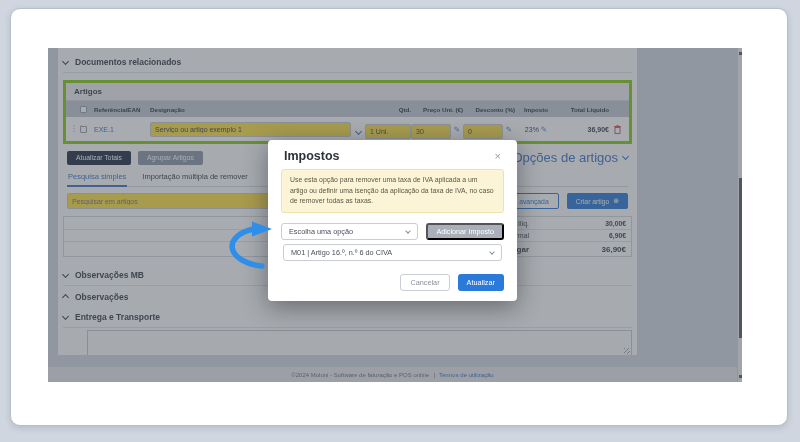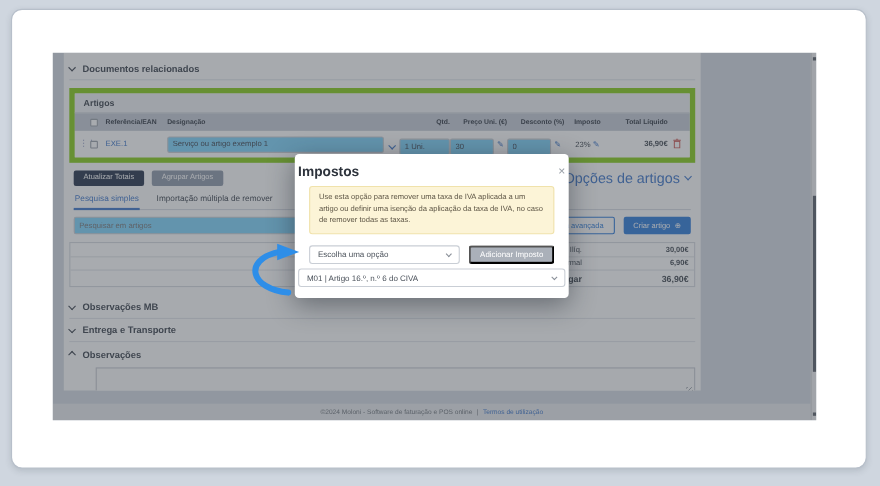--- a/index.html
+++ b/index.html
@@ -23,21 +23,21 @@
              border-bottom:1px solid #e2e5ea; font-size:8.5px; font-weight:bold; color:#3a414b; }
   .sec-row.noline { border-bottom:none; }
   .chev { width:5px; height:5px; border-right:1.4px solid #3a414b; border-bottom:1.4px solid #3a414b;
           display:inline-block; flex:none; }
   .chev.down { transform:rotate(45deg); margin-top:-2px; }
   .chev.up   { transform:rotate(-135deg); margin-top:2px; }
   .chev.blue { border-color:#3b74c9; }
   .chev.gray { border-color:#8a9099; width:4px; height:4px; }
 
   
-  .panel { border:5px solid #84cc16; margin-top:7px; background:#fff; }
+  .panel { border:3px solid #84cc16; margin-top:7px; background:#fff; }
   .panel-title { background:#eef0f3; border-bottom:1px solid #d5d9df; font-size:8px;
                  font-weight:bold; color:#3a414b; padding:4px 8px; }
   .thead { display:flex; align-items:center; background:#c4cad5; height:16px;
            font-size:6.2px; font-weight:bold; color:#2f3641; padding:0 4px; }
   .trow  { display:flex; align-items:center; height:24px; padding:0 4px; background:#fff; }
   .c-handle { width:10px; color:#7d89b8; font-size:8px; letter-spacing:-1px; line-height:8px; }
   .c-cb { width:14px; }
   .cb { width:7px; height:7px; border:1px solid #9aa0a9; border-radius:1px; background:#fff; display:block; }
   .c-ref { width:56px; font-size:7px; }
   .c-desig { flex:1; display:flex; align-items:center; gap:5px; }
@@ -49,21 +49,21 @@
   .c-imp { width:42px; text-align:center; font-size:7px; color:#3c434c; }
   .c-total { width:52px; text-align:right; font-size:7px; font-weight:bold; color:#3c434c; }
   .c-x { width:16px; text-align:center; }
   .h-qtd { width:46px; text-align:right; }
   .h-preco { width:52px; text-align:right; }
   .h-desc { width:52px; text-align:right; }
   .h-imp { width:42px; text-align:center; }
   .h-total { width:52px; text-align:right; }
   .h-x { width:16px; }
   .inp { height:15px; border:1px solid #c9cdd4; border-radius:2px; font-size:7px;
-         color:#3c434c; padding:0 4px; background:#7dd3fc; width:100%;
+         color:#3c434c; padding:0 4px; background:#fde047; width:100%;
          font-family:"Liberation Sans",sans-serif; }
   .inp.num { text-align:left; }
   .link { color:#3b74c9; text-decoration:none; }
   .pencil { color:#3b74c9; font-size:7.5px; }
   .trash-svg { display:inline-block; vertical-align:middle; }
 
   .btnrow { display:flex; align-items:center; gap:7px; margin:6px 4px 2px; }
   .btn { display:inline-flex; align-items:center; justify-content:center; gap:4px;
          height:14px; padding:0 9px; border-radius:2px; font-size:6.8px; border:none;
          font-family:"Liberation Sans",sans-serif; white-space:nowrap; }
@@ -110,35 +110,35 @@
 
   
   .dim { position:absolute; left:48px; top:48px; width:694px; height:334px;
          background:rgba(71,77,86,.47); z-index:5; }
 
   
   .modal { position:absolute; left:268px; top:140px; width:249px; z-index:10;
            background:#fff; border-radius:4px; box-shadow:0 6px 24px rgba(25,30,40,.45);
            padding-bottom:10px; }
   .m-head { display:flex; align-items:center; justify-content:space-between;
-            padding:9px 3px 6px; }
+            padding:9px 16px 6px; }
   .m-title { font-size:12.5px; font-weight:bold; color:#2c323b; }
   .m-close { font-size:11px; color:#9aa0a8; line-height:1; cursor:default; }
   .m-warn { margin:0 13px; padding:5px 8px; background:#fcf4d7; border:1px solid #f0e2ab;
             border-radius:3px; font-size:6.9px; line-height:1.55; color:#5d5545; }
   .m-row1 { display:flex; gap:8px; margin:10px 13px 0; }
   .sel { display:flex; align-items:center; justify-content:space-between; height:17px;
          border:1px solid #c9ced5; border-radius:3px; padding:0 7px; font-size:7.3px;
          color:#4a515a; background:#fff; }
   .sel.grow { flex:1; }
   .m-addbtn { height:17px; padding:0 8px; border-radius:3px; background:#aab0b9; color:#fff;
               font-size:7.2px; display:inline-flex; align-items:center; }
   .m-label { margin:12px 13px 0; font-size:7.3px; color:#3c434c; }
   .m-label .req { color:#d9534f; }
-  .m-sel2 { margin:4px 3px 0; }
+  .m-sel2 { margin:4px 15px 0; }
   .m-foot { display:flex; justify-content:flex-end; gap:8px; margin:13px 13px 0; }
   .m-foot .btn { height:17px; font-size:7.3px; border-radius:3px; }
 
   .arrow-svg { position:absolute; left:210px; top:219px; z-index:11; }
 </style>
 </head>
 <body>
 
 <div class="stage">
 
@@ -237,27 +237,27 @@
         <div class="t-row big">
           <span class="t-label">Total a pagar</span>
           <span class="t-value">36,90€</span>
         </div>
       </div>
 
       <div class="sec-row mt8">
         <span class="chev down"></span>
         <span>Observações MB</span>
       </div>
+      <div class="sec-row noline">
+        <span class="chev up"></span>
+        <span>Observações</span>
+      </div>
       <div class="sec-row">
         <span class="chev down"></span>
         <span>Entrega e Transporte</span>
-      </div>
-      <div class="sec-row noline">
-        <span class="chev up"></span>
-        <span>Observações</span>
       </div>
 
       <div class="obs-box"></div>
 
     </div>
 
     <div class="footer-strip">
       <span>©2024 Moloni - Software de faturação e POS online</span>
       <span>|</span>
       <a class="link" href="#">Termos de utilização</a>
@@ -282,20 +282,24 @@
       <div class="sel grow">
         <span>Escolha uma opção</span>
         <span class="chev down gray"></span>
       </div>
       <button class="m-addbtn">Adicionar Imposto</button>
     </div>
     <div class="sel m-sel2">
       <span>M01  |  Artigo 16.º, n.º 6 do CIVA</span>
       <span class="chev down gray"></span>
     </div>
+    <div class="m-foot">
+      <button class="btn btn-outgray">Cancelar</button>
+      <button class="btn btn-blue">Atualizar</button>
+    </div>
   </div>
 
   <svg class="arrow-svg" width="72" height="52" viewBox="0 0 72 52">
     <path d="M 52 47 C 18 44, 10 17, 44 10" fill="none" stroke="#2e8ee8" stroke-width="5.5" stroke-linecap="round"></path>
     <polygon points="42,2.5 62,10 42,17.5" fill="#2e8ee8"></polygon>
   </svg>
 
 </div>
 
 </body></html>

